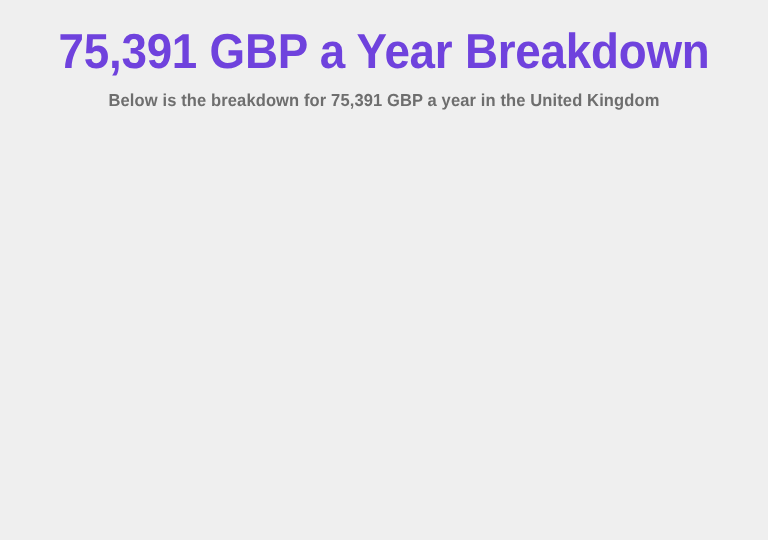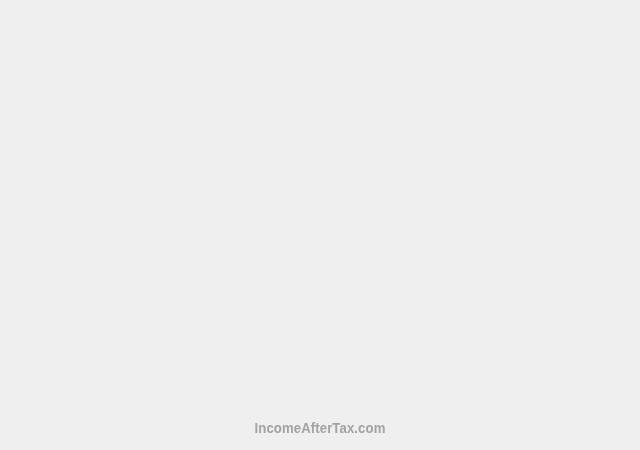--- a/index.html
+++ b/index.html
@@ -82,20 +82,21 @@
     transform: scaleX(0.94);
     transform-origin: center center;
     white-space: nowrap;
   }
 </style>
 </head>
 <body>
 
 <div class="page">
 
+  <div class="header">
+    <h1 class="page-title">75,391 GBP a Year Breakdown</h1>
+    <p class="page-subtitle">Below is the breakdown for 75,391 GBP a year in the United Kingdom</p>
+  </div>
 
   <div class="body-area"></div>
 
-  <div class="footer">
-    <p class="watermark">IncomeAfterTax.com</p>
-  </div>
 
 </div>
 
 </body></html>

